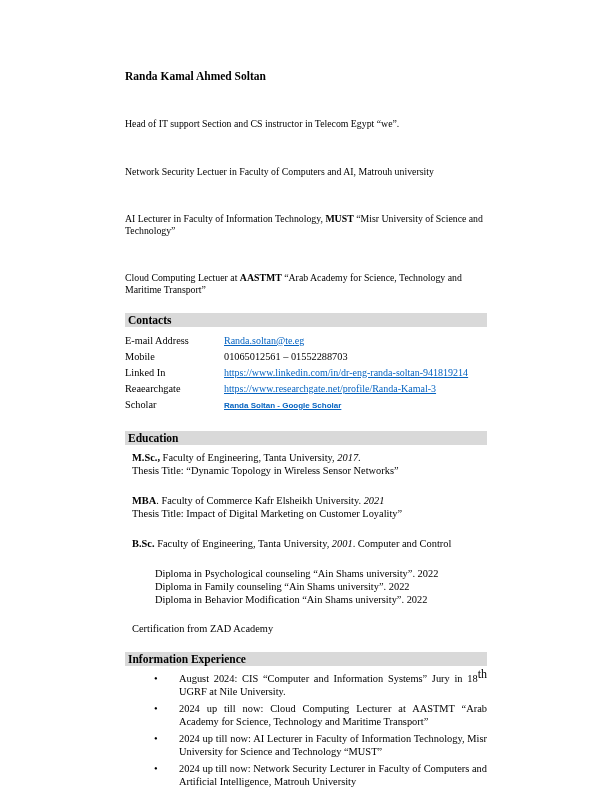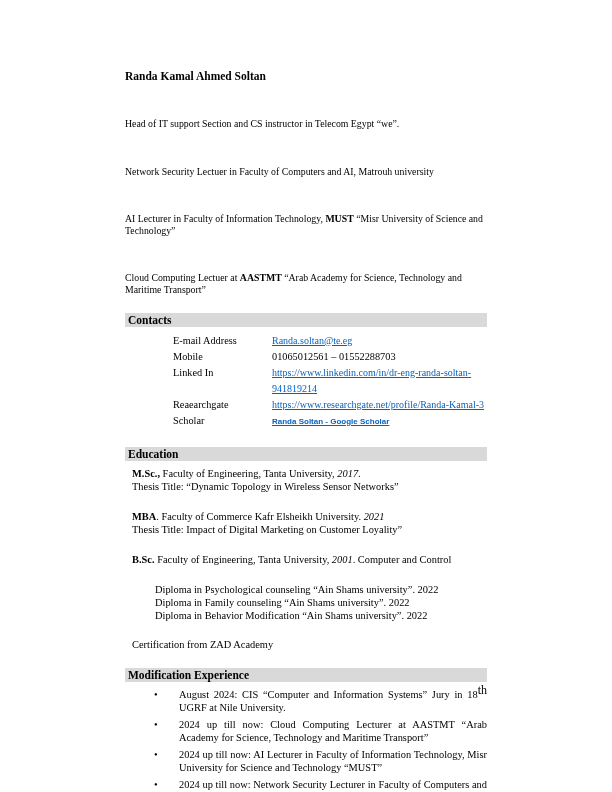--- a/index.html
+++ b/index.html
@@ -21,21 +21,21 @@
   .hline b { font-weight:bold; }
   
   .section { margin-top:17px; }
   .section-heading {
     font-size:11.5px; font-weight:bold;
     background:#d9d9d9;
     padding:1px 3px;
     margin-bottom:6px;
   }
   
-  .contact-row { display:flex; align-items:baseline; line-height:16px;margin-left:48px; }
+  .contact-row { display:flex; align-items:baseline; line-height:16px; }
   .clabel { width:99px; flex:0 0 99px; font-size:10.3px; }
   .cvalue { font-size:10.3px; }
   .clink {
     color:#0563c1;
     text-decoration:underline;
     font-size:10px;
     cursor:pointer;
   }
   .clink.small {
     font-family:"Liberation Sans", sans-serif;
@@ -133,21 +133,21 @@
         <p class="edu-line">Diploma in Psychological counseling “Ain Shams university”. 2022</p>
         <p class="edu-line">Diploma in Family counseling “Ain Shams university”. 2022</p>
         <p class="edu-line">Diploma in Behavior Modification “Ain Shams university”. 2022</p>
       </div>
 
       <p class="edu-line cert-line">Certification from ZAD Academy</p>
     </div>
   </section>
 
   <section class="section">
-    <h2 class="section-heading">Modification Experience</h2>
+    <h2 class="section-heading">Information Experience</h2>
 
     <div class="bullets">
 
       <div class="bullet">
         <span class="dot">•</span>
         <p class="btext"><span>August 2024: CIS “Computer and Information Systems” Jury in 18</span><sup>th</sup><span> UGRF at Nile University.</span></p>
       </div>
 
       <div class="bullet">
         <span class="dot">•</span>

